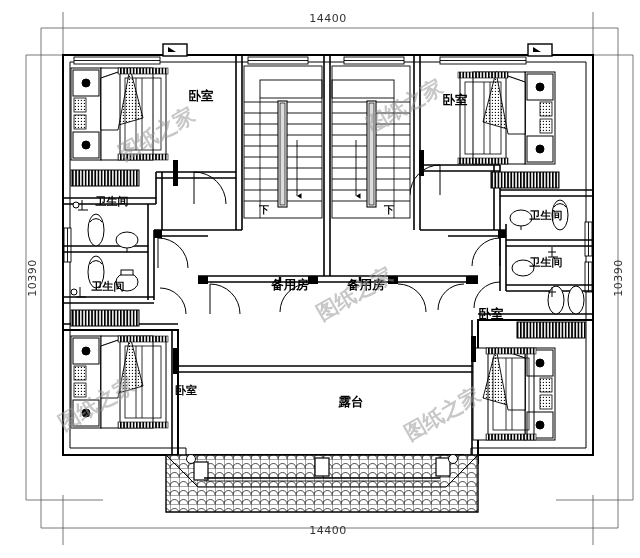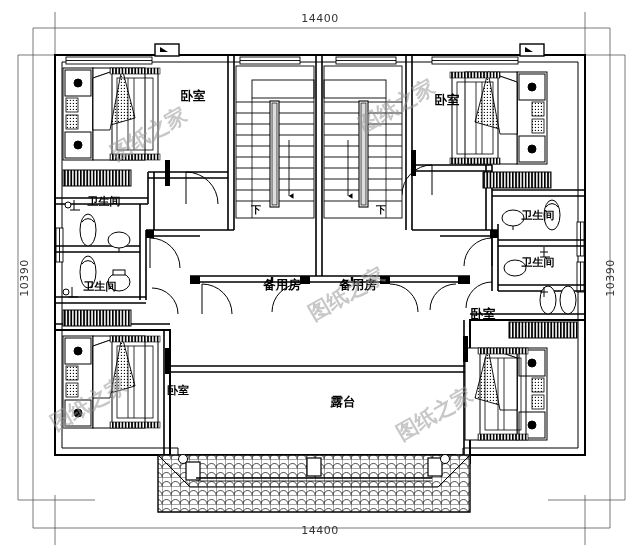--- a/index.html
+++ b/index.html
@@ -1,21 +1,21 @@
 <!DOCTYPE html>
 <html><head>
 <meta charset="utf-8">
 <style>
   html,body{margin:0;padding:0;background:#ffffff;}
   body{
     width:640px;height:558px;
     font-family:"DejaVu Sans","Liberation Sans",sans-serif;
     color:#111;overflow:hidden;position:relative;
   }
-  #stage{position:absolute;left:0;top:0;width:516px;height:558px;background:#fff;}
+  #stage{position:absolute;left:8px;top:0;width:516px;height:558px;background:#fff;}
   svg{display:block;}
   .dimtext{
     font-family:"DejaVu Sans","Liberation Sans",sans-serif;
     font-size:11px;fill:#333;letter-spacing:0.5px;
   }
   .roomlabel{
     font-family:"DejaVu Sans","Liberation Sans",sans-serif;
     font-size:12.5px;font-weight:bold;fill:#000;
   }
   .roomlabel-sm{

